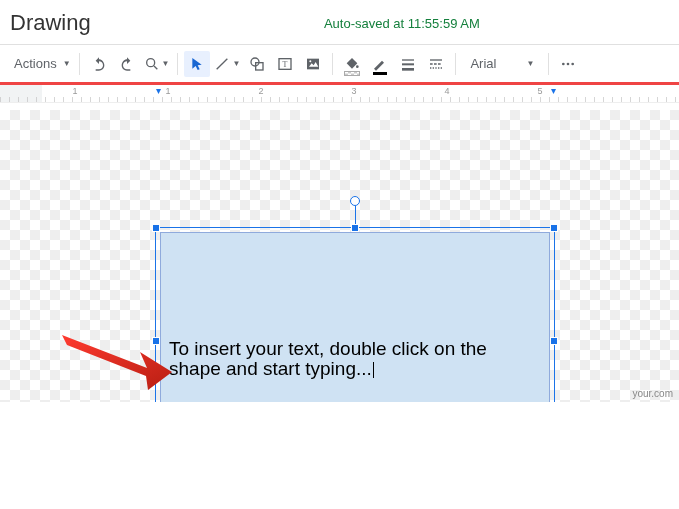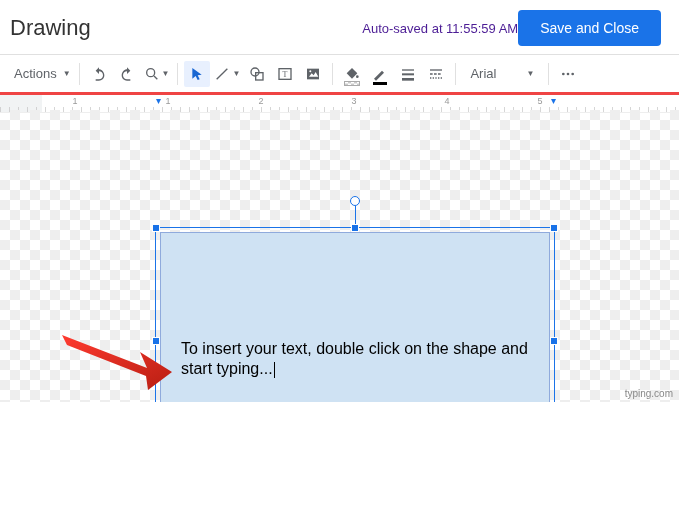--- a/index.html
+++ b/index.html
@@ -2,21 +2,21 @@
 <html><head>
 <meta charset="utf-8">
 <style>
   * { box-sizing: border-box; }
   html, body { margin: 0; padding: 0; font-family: Arial, sans-serif; background: #fff; }
   .app { width: 679px; height: 402px; position: relative; overflow: hidden; }
 
   
   .header { display: flex; align-items: center; padding: 10px 18px 8px 10px; border-bottom: 1px solid #e0e0e0; }
   .title { font-size: 22px; color: #333; font-weight: 400; flex: 0 0 auto; }
-  .autosave { flex: 1 1 auto; text-align: right; font-size: 13px; color: #4c1d95; padding-left: 52px; }
+  .autosave { flex: 1 1 auto; text-align: center; font-size: 13px; color: #15803d; padding-left: 52px; }
   .save-btn { background: #1a73e8; color: #fff; border: none; border-radius: 4px; font-size: 14px; font-weight: 500; padding: 10px 22px; cursor: pointer; }
 
   
   .toolbar { display: flex; align-items: center; padding: 6px 8px; gap: 2px; border-bottom: 3px solid #ef4444; height: 40px; }
   .tb-btn { display: inline-flex; align-items: center; justify-content: center; min-width: 26px; height: 26px; border-radius: 2px; cursor: pointer; color: #5f6368; position: relative; padding: 0 2px;}
   .tb-btn.active { background: #e8f0fe; color: #1967d2; }
   .tb-sep { width: 1px; height: 22px; background: #e0e0e0; margin: 0 4px; }
   .dd-caret { font-size: 8px; margin-left: 2px; color: #5f6368; }
   .actions-lbl { font-size: 13px; color: #5f6368; padding: 0 4px; }
   .font-select { display:flex; align-items:center; font-size:13px; color:#5f6368; padding:0 8px; min-width:80px; height:26px; cursor:pointer;justify-content:space-between; }
@@ -48,37 +48,36 @@
 
   .shape { position: absolute; left: 160px; top: 122px; width: 390px; height: 218px; background: #cfe2f3; border: 1px solid #8faadc; }
   .sel-frame { position:absolute; left:155px; top:117px; width:400px; height:228px; border:1px solid #1a73e8; }
   .handle { position:absolute; width:8px; height:8px; background:#1a73e8; border:1px solid #fff; }
   .h-tl{top:-4px;left:-4px;} .h-tm{top:-4px;left:50%;margin-left:-4px;} .h-tr{top:-4px;right:-4px;}
   .h-ml{top:50%;left:-4px;margin-top:-4px;} .h-mr{top:50%;right:-4px;margin-top:-4px;}
   .h-bl{bottom:-4px;left:-4px;} .h-bm{bottom:-4px;left:50%;margin-left:-4px;} .h-br{bottom:-4px;right:-4px;}
   .rotate-h { position:absolute; top:-32px; left:50%; margin-left:-5px; width:10px; height:10px; background:#fff; border:1px solid #1a73e8; border-radius:50%; }
   .rotate-line { position:absolute; top:-22px; left:50%; width:1px; height:18px; background:#1a73e8; }
 
-  .shape-text { position:absolute; left:8px; top:106px; right:8px; font-size:16px; line-height:20px; color:#000; font-family: Arial, sans-serif; margin-left: 12px; }
+  .shape-text { position:absolute; left:8px; top:106px; right:8px; font-size:19px; line-height:20px; color:#000; font-family: Arial, sans-serif; }
   .text-cursor { display:inline-block; width:1px; height:16px; background:#000; vertical-align:middle; animation: blink 1s step-end infinite; margin-left:1px;}
   @keyframes blink { 50% { opacity: 0; } }
 
   .arrow { position:absolute; left:62px; top:220px; width:110px; height:60px; pointer-events:none; }
 
   .watermark { position:absolute; bottom:3px; right:6px; font-size:10px; color:#888; font-family: Arial, sans-serif; }
 </style>
 </head>
 <body>
 
 <div class="app">
 
   <div class="header">
     <div class="title">Drawing</div>
     <div class="autosave">Auto-saved at 11:55:59 AM</div>
-    <button class="save-btn">Save and Close</button>
   </div>
 
   <div class="toolbar">
     <div class="tb-btn">
       <span class="actions-lbl">Actions</span>
       <span class="dd-caret">▼</span>
     </div>
     <div class="tb-sep"></div>
 
     <div class="tb-btn">
@@ -214,16 +213,16 @@
     <svg class="arrow" viewBox="0 0 110 60">
       <defs>
         <linearGradient id="ag" x1="0" y1="0" x2="1" y2="1">
           <stop offset="0%" stop-color="#ff3b30"></stop>
             <stop offset="100%" stop-color="#b81e12"></stop>
         </linearGradient>
       </defs>
       <polygon points="0,5 85,38 78,22 110,42 86,60 84,46 5,15" fill="url(#ag)"></polygon>
     </svg>
 
-    <div class="watermark">typing.com</div>
+    <div class="watermark">your.com</div>
   </div>
 
 </div>
 
 </body></html>

